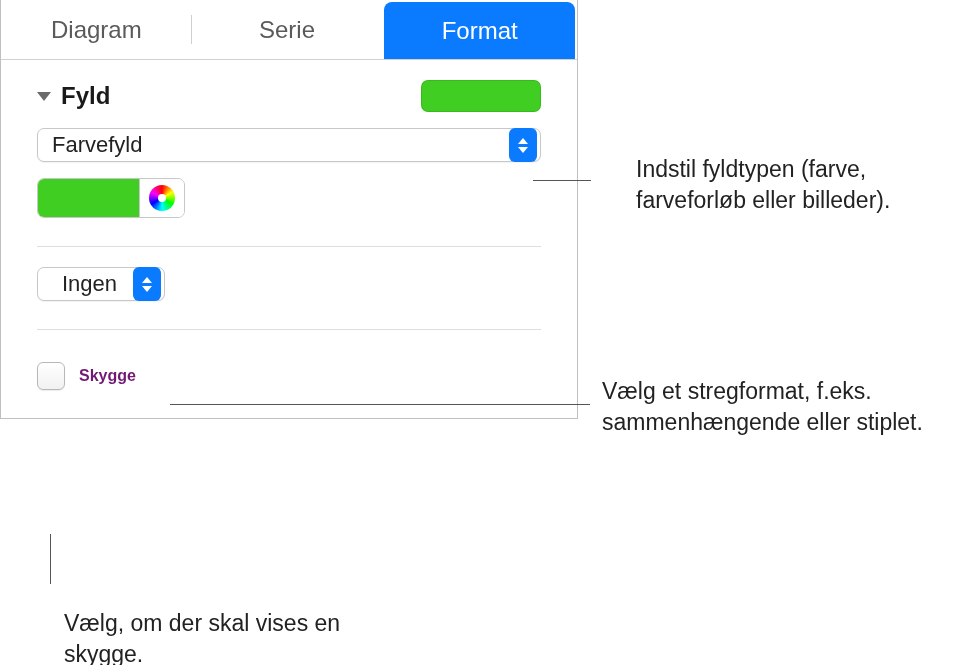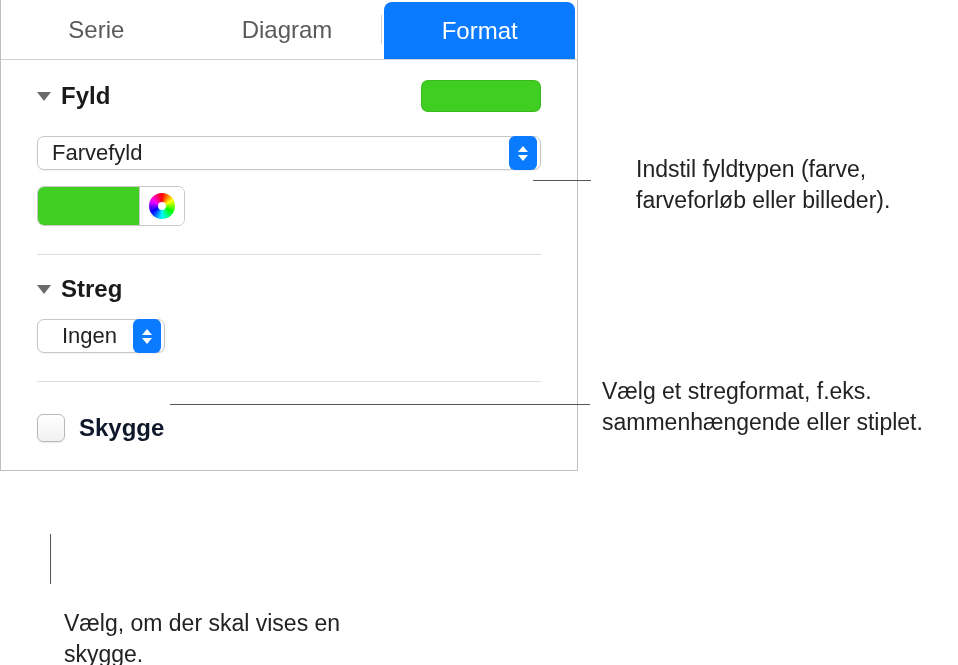--- a/index.html
+++ b/index.html
@@ -56,21 +56,21 @@
     }
     .section-hr {
       border: none;
       border-top: 1px solid #dedede;
       margin: 18px 36px 0 36px;
     }
     .section-header {
       display: flex;
       align-items: center;
       justify-content: space-between;
-      margin-bottom: 24px;
+      margin-bottom: 16px;
     }
     .section-title-wrap {
       display: flex;
       align-items: center;
       gap: 10px;
     }
     .disclosure {
       width: 0;
       height: 0;
       border-left: 7px solid transparent;
@@ -186,47 +186,47 @@
     .checkbox {
       width: 28px;
       height: 28px;
       border: 1px solid #b8b8b8;
       border-radius: 6px;
       background: linear-gradient(#fff, #f1f1f1);
       box-shadow: 0 1px 1px rgba(0,0,0,0.08);
       cursor: pointer;
     }
     .checkbox-label {
-      font-size: 24px;
+      font-size: 16px;
       font-weight: 600;
-      color: #0f172a;
+      color: #701a75;
     }
     .callout {
       position: absolute;
       font-size: 23px;
       color: #222;
       line-height: 1.35;
     }
     .callout-line {
       position: absolute;
       background: #555;
     }
   </style>
 </head>
 <body>
 
 <div class="panel">
 
   <div class="tabs">
     <div class="tab">
-      <span>Serie</span>
-    </div>
-    <div class="tab">
       <span>Diagram</span>
       <div class="tab-divider"></div>
+    </div>
+    <div class="tab">
+      <span>Serie</span>
     </div>
     <div class="tab active">
       <span>Format</span>
     </div>
   </div>
 
   <div class="section">
     <div class="section-header">
       <div class="section-title-wrap">
         <div class="disclosure"></div>
@@ -247,26 +247,20 @@
       <div class="color-swatch"></div>
       <div class="color-wheel">
         <div class="wheel-icon"></div>
       </div>
     </div>
   </div>
 
   <hr class="section-hr">
 
   <div class="section">
-    <div class="section-header" style="margin-bottom:16px;">
-      <div class="section-title-wrap">
-        <div class="disclosure"></div>
-        <span class="section-title">Streg</span>
-      </div>
-    </div>
 
     <div class="dropdown small">
       <span class="dropdown-text">Ingen</span>
       <div class="dropdown-arrows">
         <div class="arrow-up"></div>
         <div class="arrow-down"></div>
       </div>
     </div>
   </div>
 

